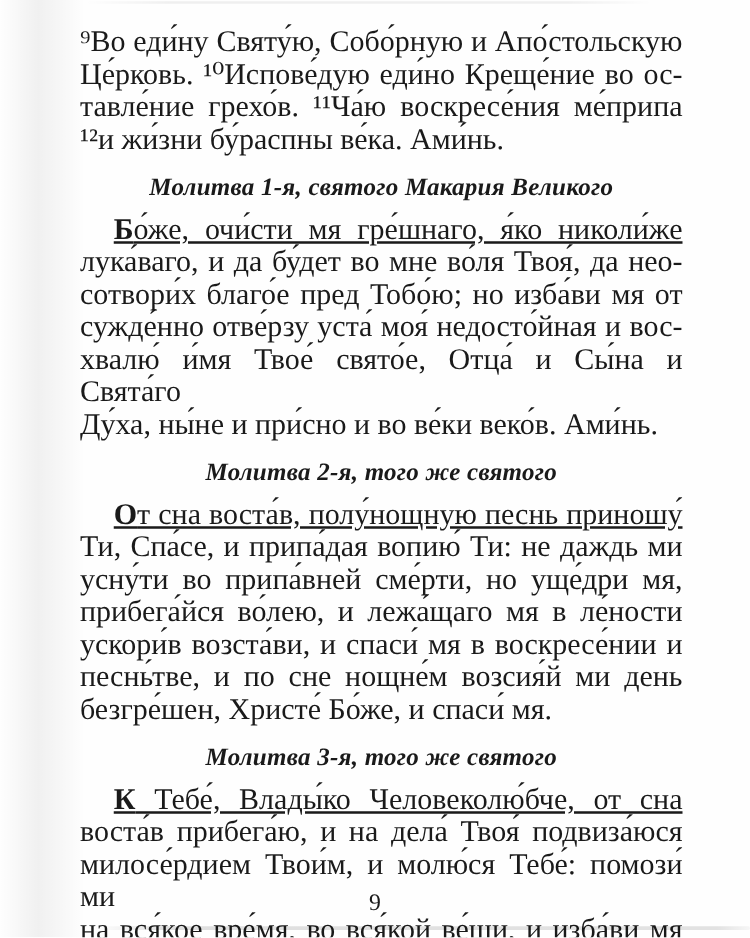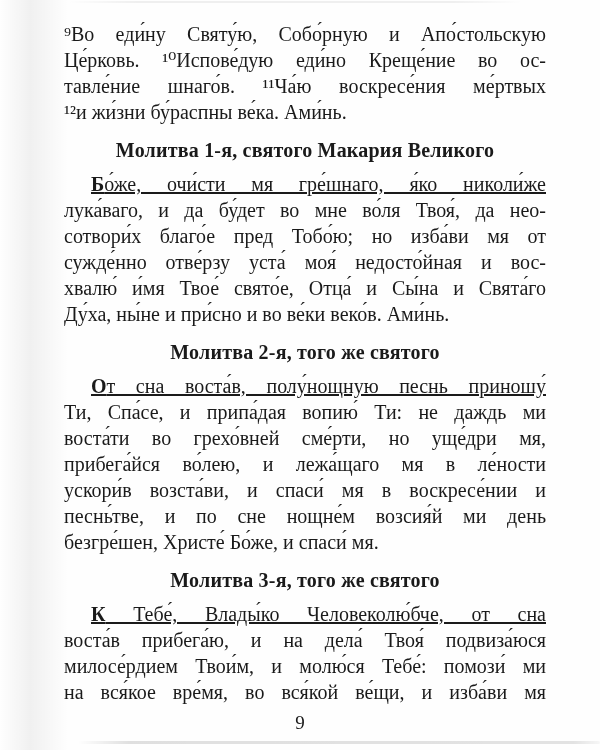--- a/index.html
+++ b/index.html
@@ -50,41 +50,42 @@
     border-radius: 2px;
     pointer-events: none;
   }
   .text-block {
     position: absolute;
     left: 64px;
     top: 21px;
     width: 482px;
   }
   .line {
-    font-size: 20px;
+    font-size: 24px;
     line-height: 26px;
     text-align: justify;
     text-align-last: justify;
     white-space: normal;
   }
   .line.last {
     text-align-last: left;
   }
   .line.indent {
     text-indent: 27px;
     text-decoration: underline;
   }
   .lead {
     font-weight: bold;
   }
   .section-heading {
     margin: 12px 0 8px 0;
     font-size: 20px;
     line-height: 26px;
     font-weight: bold;
+    font-style: italic;
     text-align: center;
     letter-spacing: 0.2px;
   }
   .page-number {
     position: absolute;
     top: 712px;
     left: 0;
     width: 100%;
     text-align: center;
     font-size: 19px;
@@ -95,33 +96,33 @@
 </head>
 <body>
 
 <div class="page">
   <div class="edge-left"></div>
   <div class="edge-top"></div>
 
   <main class="text-block" id="text-block">
       <div class="line">⁹Во еди́ну Святу́ю, Собо́рную и Апо́стольскую</div>
       <div class="line">Це́рковь. ¹⁰Испове́дую еди́но Креще́ние во ос-</div>
-      <div class="line">тавле́ние шнаго́в. ¹¹Ча́ю воскресе́ния ме́ртвых</div>
+      <div class="line">тавле́ние грехо́в. ¹¹Ча́ю воскресе́ния ме́припа</div>
       <div class="line last">¹²и жи́зни бу́распны ве́ка. Ами́нь.</div>
       <div class="section-heading">Молитва 1-я, святого Макария Великого</div>
       <div class="line indent"><b class="lead">Б</b>о́же, очи́сти мя гре́шнаго, я́ко николи́же</div>
       <div class="line">лука́ваго, и да бу́дет во мне во́ля Твоя́, да нео-</div>
       <div class="line">сотвори́х благо́е пред Тобо́ю; но изба́ви мя от</div>
       <div class="line">сужде́нно отве́рзу уста́ моя́ недосто́йная и вос-</div>
       <div class="line">хвалю́ и́мя Твое́ свято́е, Отца́ и Сы́на и Свята́го</div>
       <div class="line last">Ду́ха, ны́не и при́сно и во ве́ки веко́в. Ами́нь.</div>
       <div class="section-heading">Молитва 2-я, того же святого</div>
       <div class="line indent"><b class="lead">О</b>т сна воста́в, полу́нощную песнь приношу́</div>
       <div class="line">Ти, Спа́се, и припа́дая вопию́ Ти: не даждь ми</div>
-      <div class="line">воста́ти во грехо́вней сме́рти, но уще́дри мя,</div>
+      <div class="line">усну́ти во припа́вней сме́рти, но уще́дри мя,</div>
       <div class="line">прибега́йся во́лею, и лежа́щаго мя в ле́ности</div>
       <div class="line">ускори́в возста́ви, и спаси́ мя в воскресе́нии и</div>
       <div class="line">песнь́тве, и по сне нощне́м возсия́й ми день</div>
       <div class="line last">безгре́шен, Христе́ Бо́же, и спаси́ мя.</div>
       <div class="section-heading">Молитва 3-я, того же святого</div>
       <div class="line indent"><b class="lead">К</b> Тебе́, Влады́ко Человеколю́бче, от сна</div>
       <div class="line">воста́в прибега́ю, и на дела́ Твоя́ подвиза́юся</div>
       <div class="line">милосе́рдием Твои́м, и молю́ся Тебе́: помози́ ми</div>
       <div class="line">на вся́кое вре́мя, во вся́кой ве́щи, и изба́ви мя</div>
     </main>

